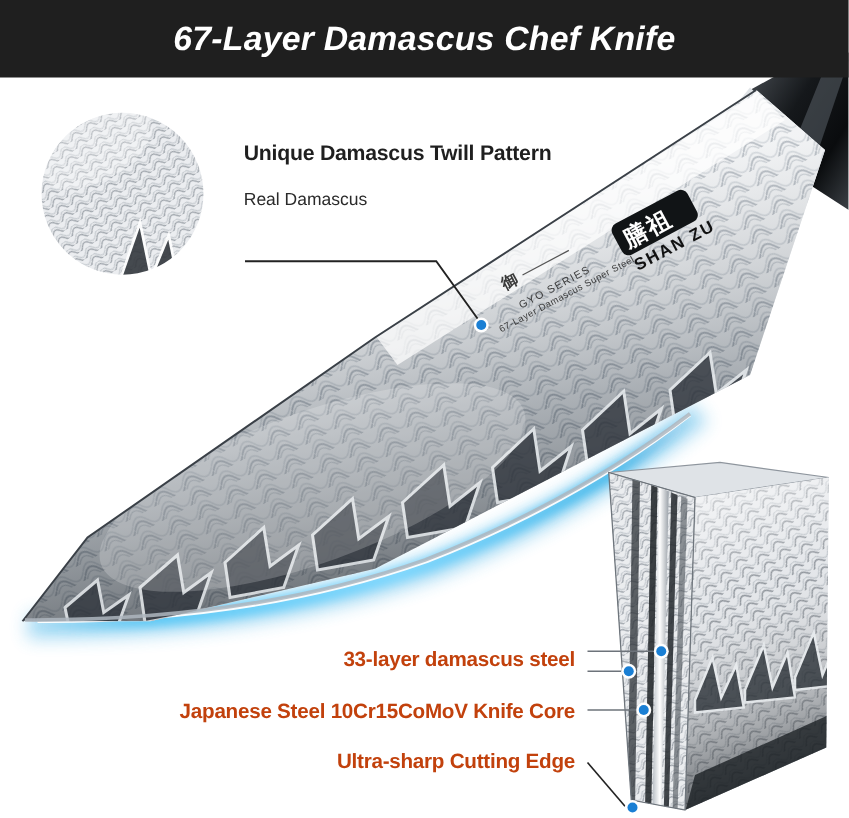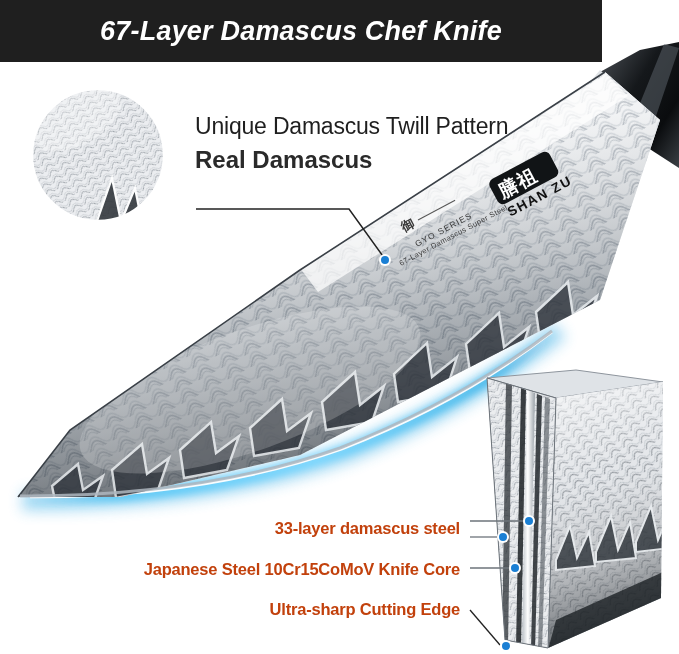--- a/index.html
+++ b/index.html
@@ -5,36 +5,36 @@
   html,body{margin:0;padding:0;background:#fff;}
   body{
     width:679px;height:654px;position:relative;overflow:hidden;
     font-family:"Liberation Sans","DejaVu Sans",sans-serif;
     color:#1f1f1f;
   }
   #stage{position:absolute;inset:0;background:#ffffff;}
 
   
   .banner{
-    position:absolute;left:0;top:0;width:602px;height:62px;
+    position:absolute;left:0;top:0;width:679px;height:62px;
     background:#1f1f1f;display:flex;align-items:center;justify-content:center;text-align:center;
   }
   .banner-title{
     color:#ffffff;font-size:27px;font-weight:bold;font-style:italic;
     letter-spacing:.2px;white-space:nowrap;
   }
 
   
   .headline{
     position:absolute;left:195px;top:113px;
-    font-size:23px;font-weight:normal;letter-spacing:-.2px;white-space:nowrap;
+    font-size:17px;font-weight:bold;letter-spacing:-.2px;white-space:nowrap;
   }
   .subline{
     position:absolute;left:195px;top:148px;
-    font-size:24px;font-weight:700;line-height:23px;color:#2a2a2a;
+    font-size:14px;font-weight:400;line-height:23px;color:#2a2a2a;
     white-space:nowrap;
   }
 
   .callout{
     position:absolute;font-size:16.5px;font-weight:bold;
     letter-spacing:-.2px;white-space:nowrap;text-align:right;color:#c2410c;
   }
   .c1{left:0;top:519px;width:460px;}
   .c2{left:0;top:560px;width:460px;}
   .c3{left:0;top:598px;width:460px;line-height:22px;}

